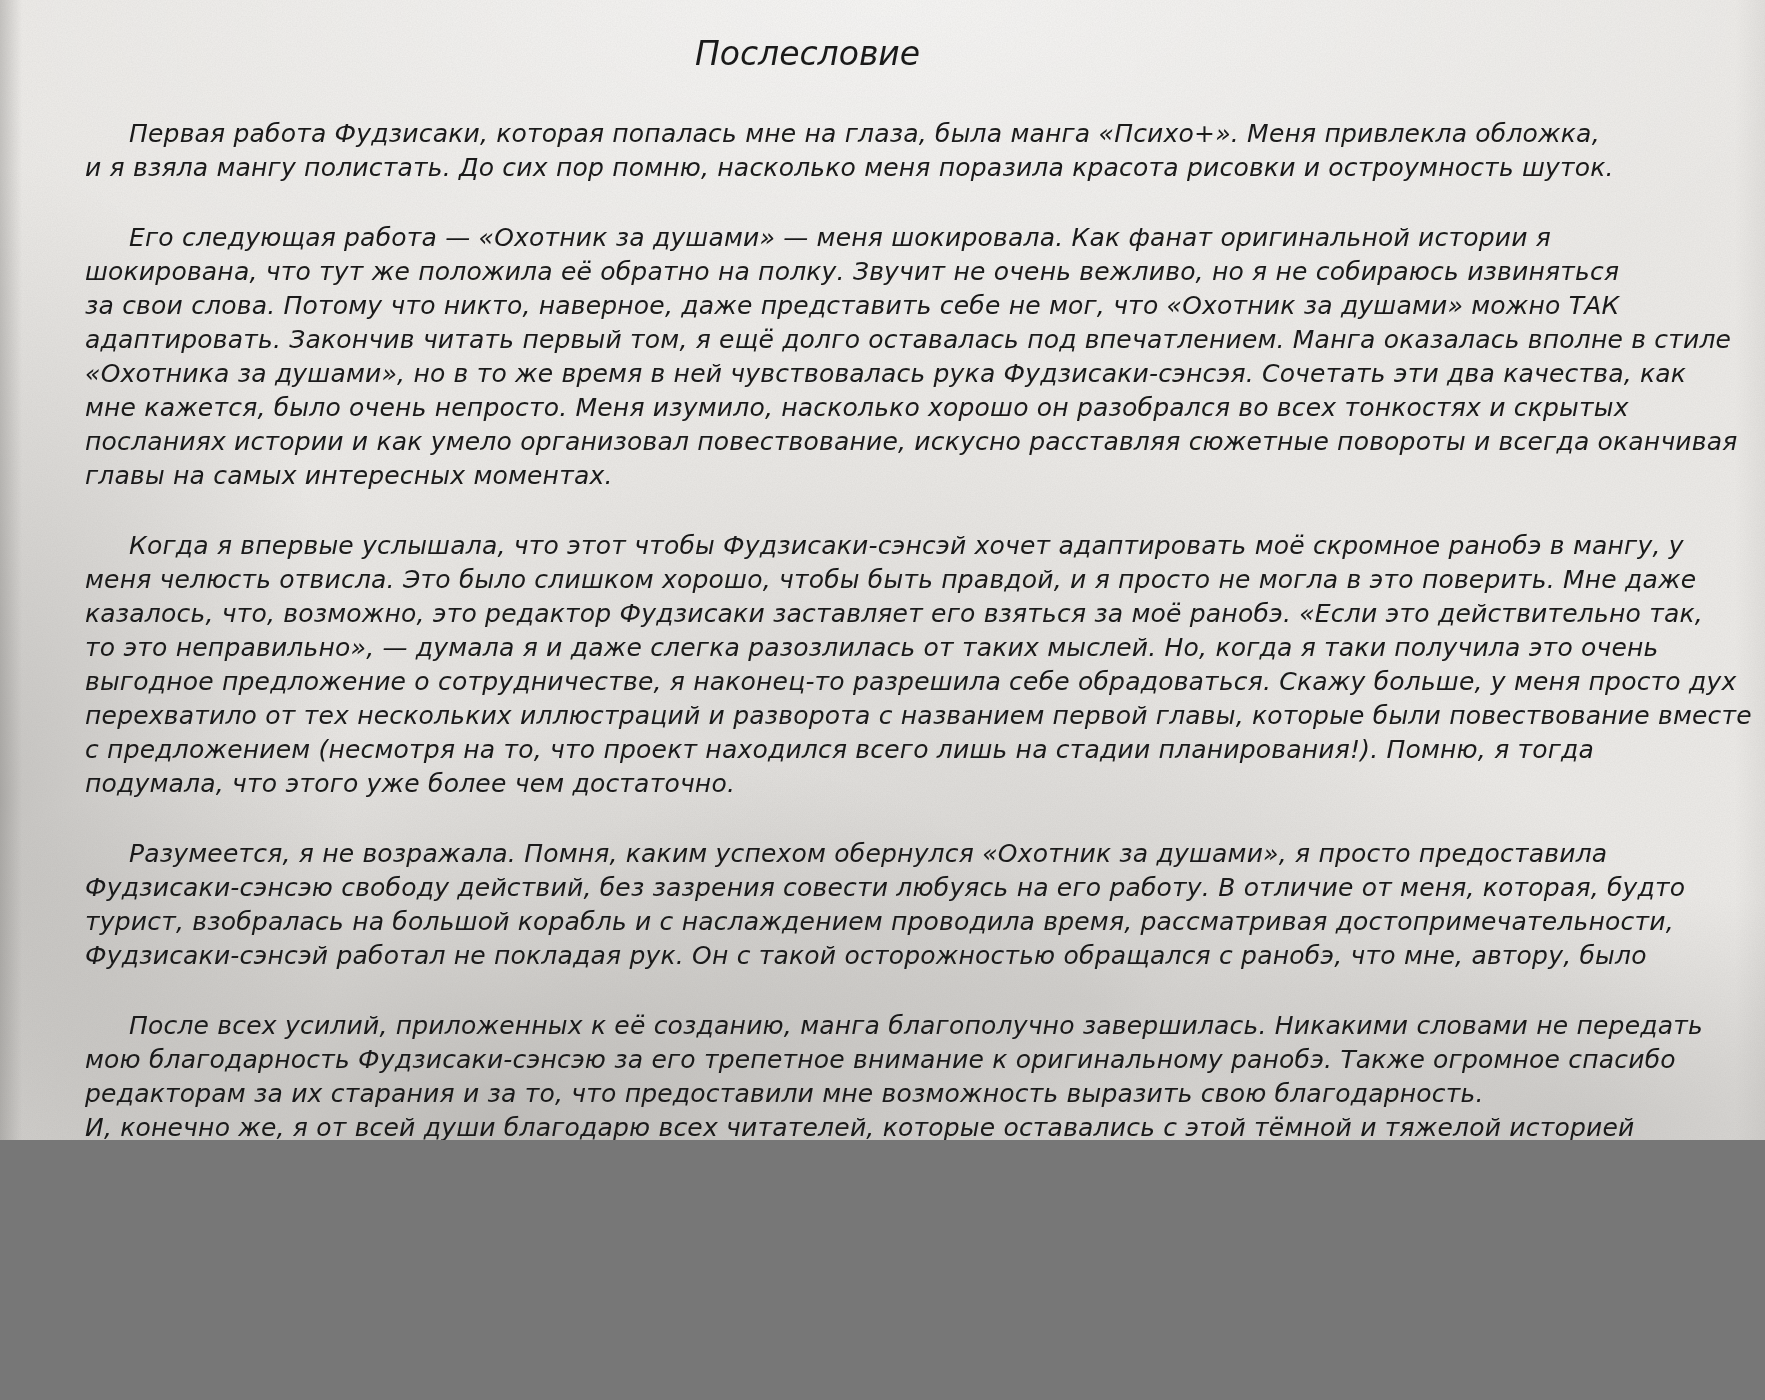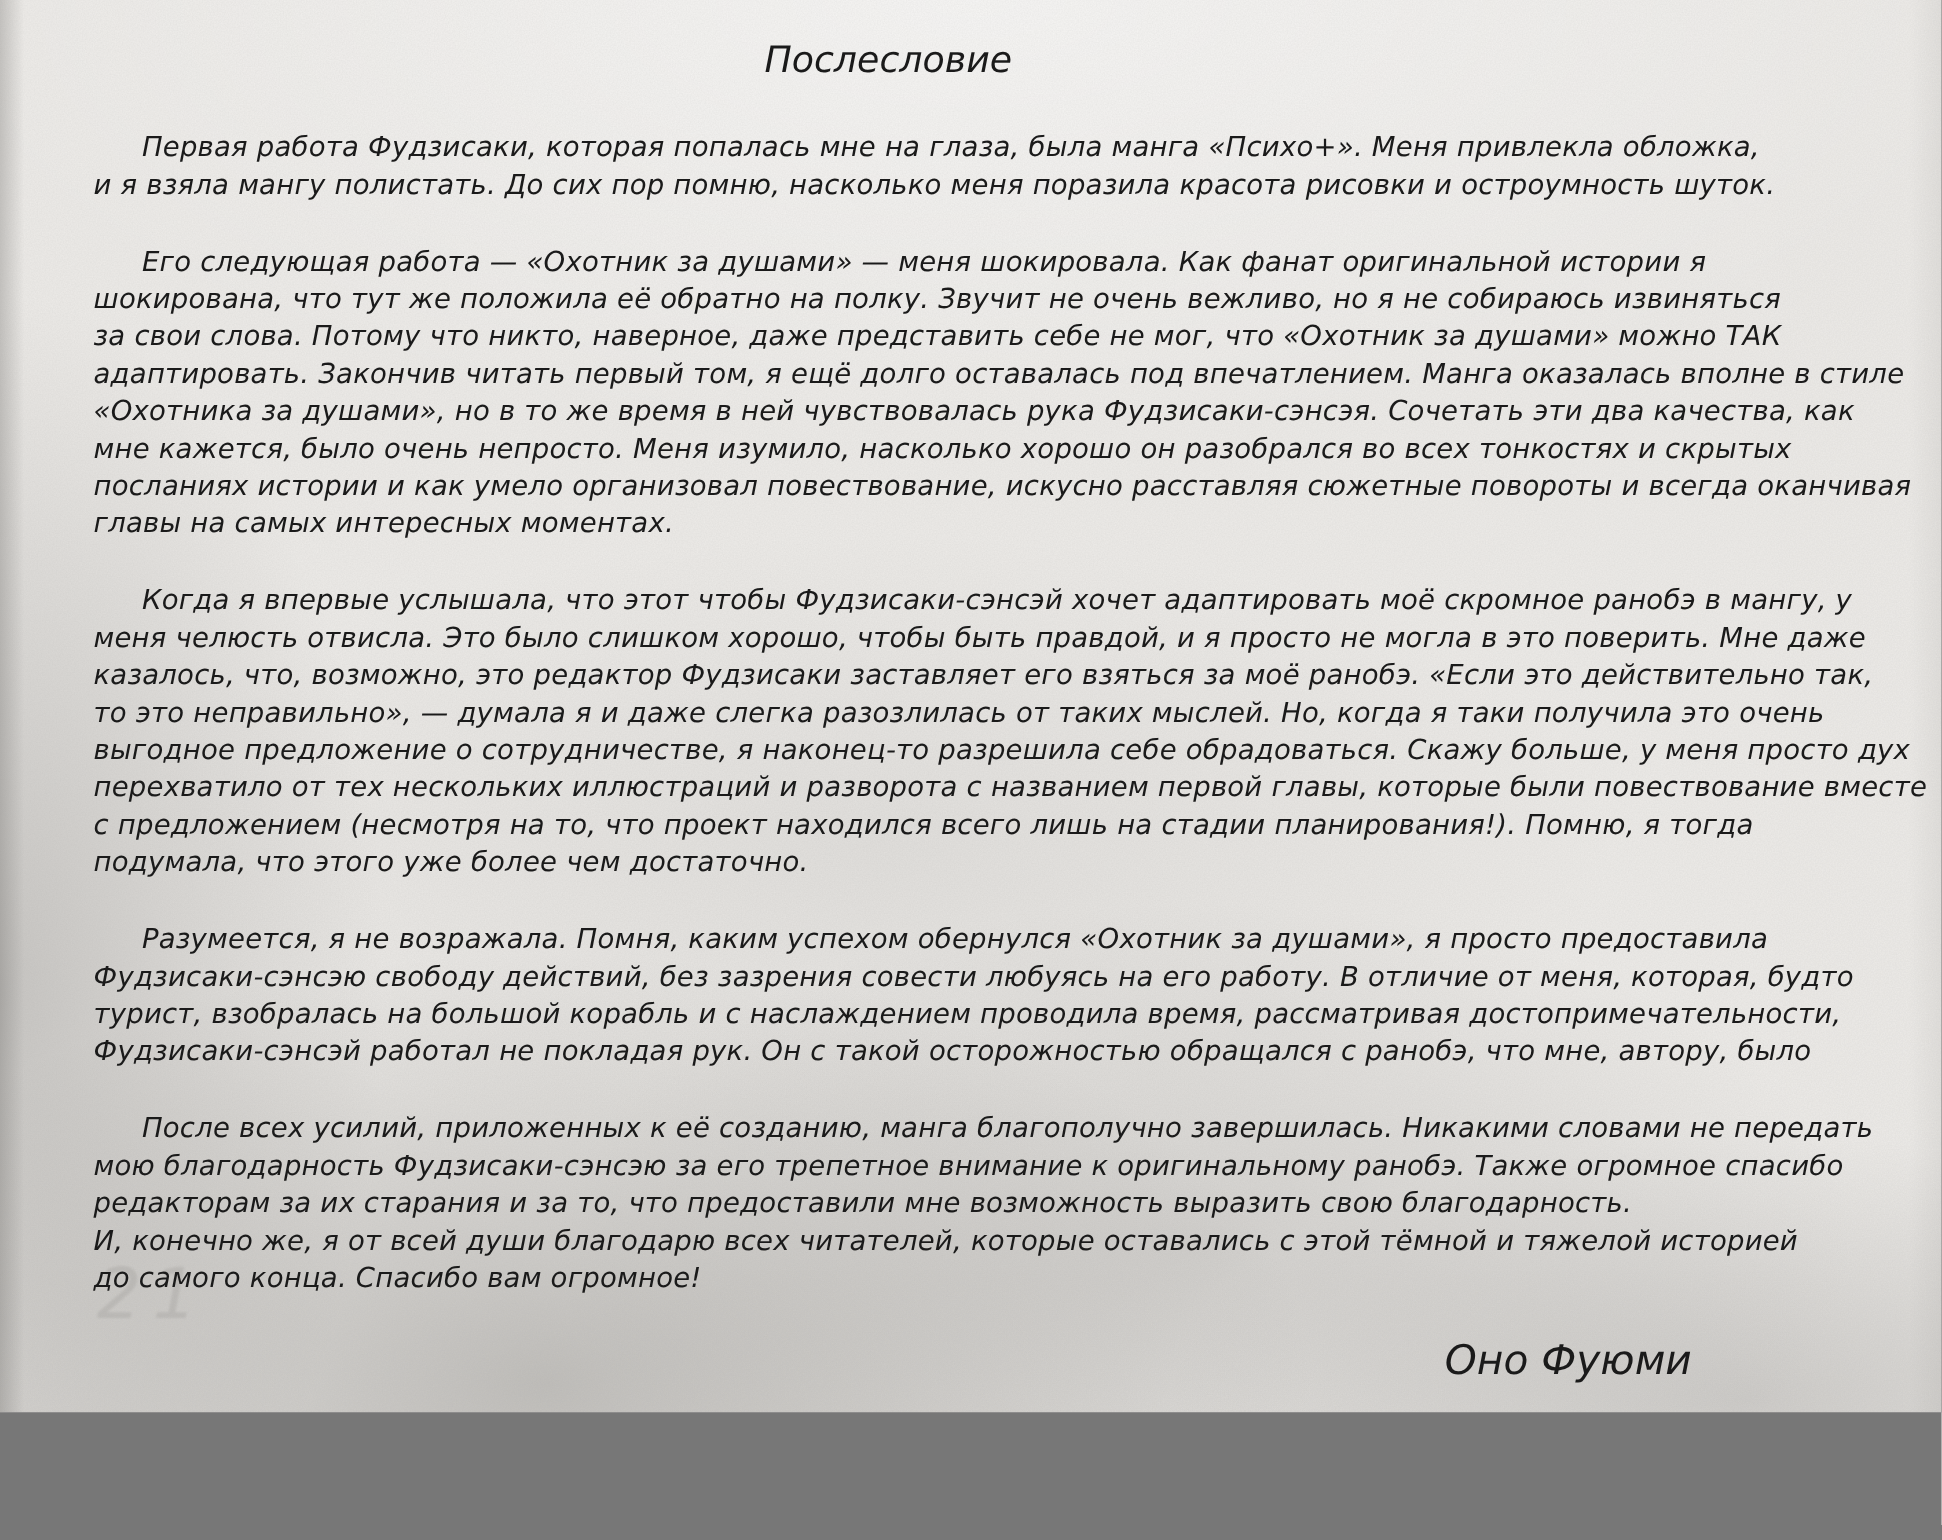--- a/index.html
+++ b/index.html
@@ -1,19 +1,19 @@
 <!DOCTYPE html>
 <html lang="ru"><head>
 <meta charset="utf-8">
 <style>
   html, body { margin: 0; padding: 0; background: #777; }
   .page {
     position: relative;
     width: 1765px;
-    height: 1284px;
+    height: 1140px;
     margin: 0 auto;
     overflow: hidden;
     background: #edebe8;
     font-family: "DejaVu Sans", sans-serif;
     font-style: italic;
     color: #1a1a1a;
   }
   
   .texture {
     position: absolute; inset: 0;

